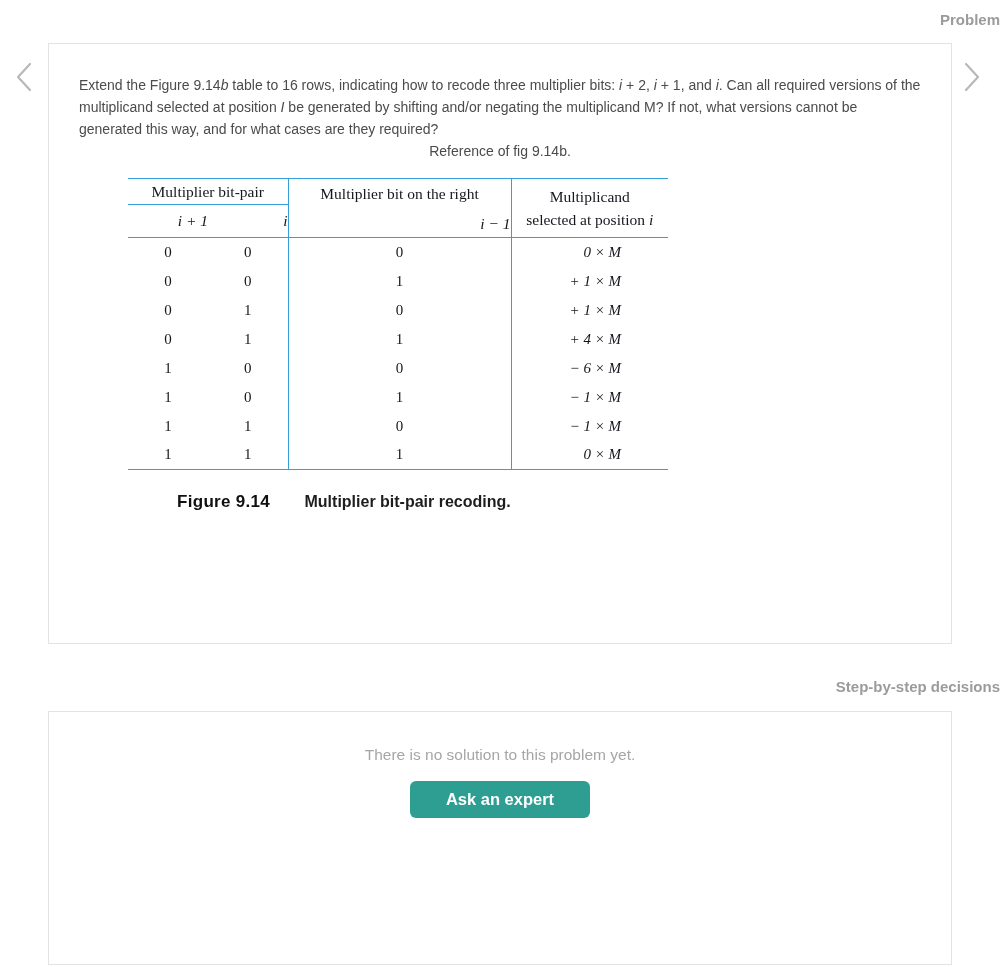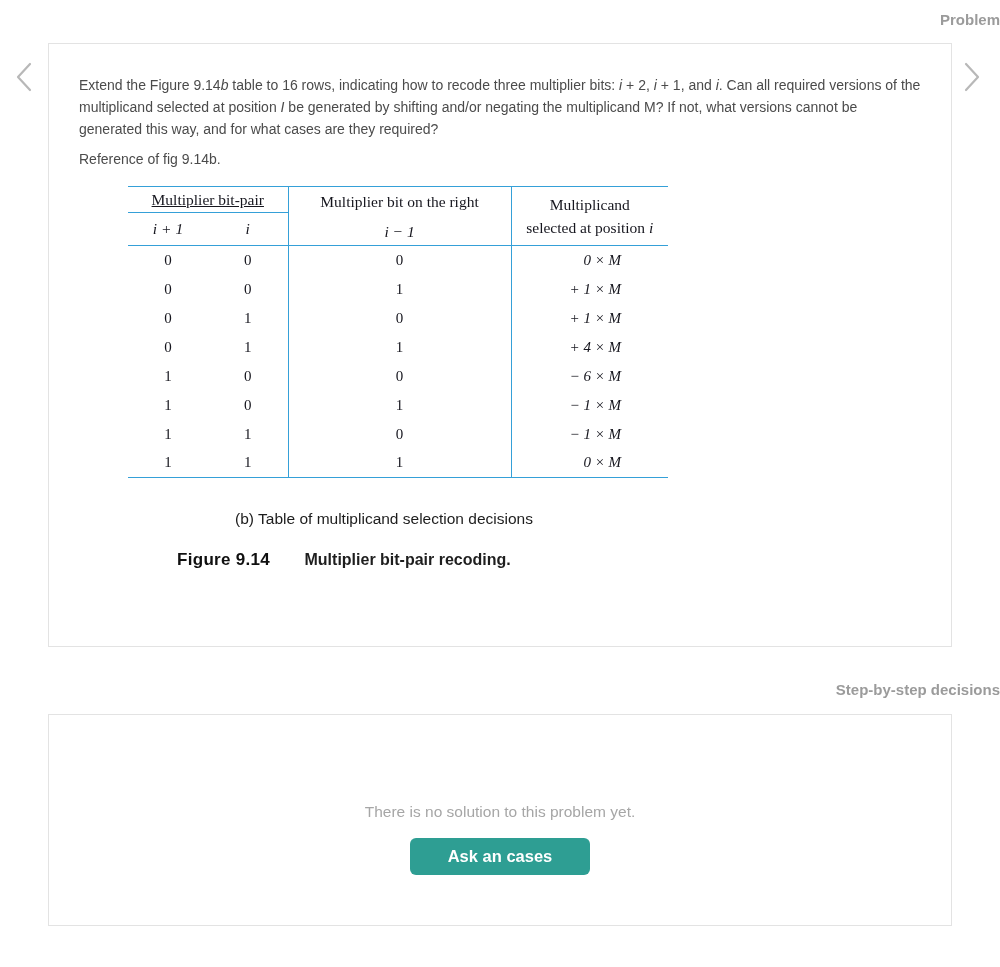--- a/index.html
+++ b/index.html
@@ -21,21 +21,21 @@
   }
   #problem-title { padding-top: 11px; }
   #solution-title { margin-top: 34px; }
 
   .card {
     margin: 14px 48px 0 48px;
     background: #ffffff;
     border: 1px solid #e3e3e3;
   }
   #problem-card { padding: 30px 30px 76px 30px; min-height: 601px; }
-  #solution-card { height: 212px; margin-top: 15px; text-align: center; padding-top: 87px; }
+  #solution-card { height: 254px; margin-top: 15px; text-align: center; padding-top: 33px; }
 
   
   .nav-btn {
     position: absolute;
     top: 60px;
     width: 26px; height: 34px;
     background: transparent;
     border: none;
     cursor: pointer;
     padding: 0;
@@ -45,45 +45,45 @@
   .nav-btn svg { display: block; }
 
   
   .prob-text {
     font-size: 14px;
     line-height: 22px;
     color: #4b4b4b;
     max-width: 844px;
   }
   .prob-text .it { font-style: italic; }
-  #reference-text { margin-top: 8px; }
+  #reference-text { margin-top: 0; text-align: center; }
 
   
   .ftable-wrap { margin: 16px 0 0 49px; }
   table.ftable {
     border-collapse: collapse;
     width: 540px;
     table-layout: fixed;
     border-top: 1.5px solid #35a0d8;
     border-bottom: 1.5px solid #35a0d8;
     font-family: "Liberation Serif", serif;
     color: #16161e;
   }
   .ftable th {
     font-weight: normal;
     font-size: 15.5px;
     text-align: center;
     vertical-align: middle;
     padding: 0;
   }
   .ftable .v { border-left: 1.5px solid #35a0d8; }
-  .ftable th.bitpair { border-bottom: 1.5px solid #35a0d8; height: 26px; text-decoration: underline; }
+  .ftable th.bitpair { border-bottom: 1.5px solid #35a0d8; height: 26px; }
   .ftable .hb { border-bottom: 1.5px solid #35a0d8; }
   .ftable tr.subrow th { height: 33px; }
-  .ftable .sub { font-style: italic; }
+  .ftable .sub { font-style: italic; text-align: right; }
   .ftable .h2line { line-height: 23px; }
   .ftable td {
     font-size: 15px;
     text-align: center;
     height: 29px;
     padding: 0;
     vertical-align: middle;
   }
   .ftable td.bc3 { text-align: right; padding-right: 47px; font-style: italic; }
 
@@ -227,27 +227,26 @@
           </tr>
           <tr>
             <td class="bc0">1</td>
             <td class="bc1">1</td>
             <td class="bc2 v">1</td>
             <td class="bc3 v">0 × M</td>
           </tr>
         </tbody>
     </table>
 
-    <div class="table-caption">(b) Table of multiplicand selection decisions</div>
 
     <div class="figure-line">
       <span class="fig-label">Figure 9.14</span>
       <span class="fig-title">Multiplier bit-pair recoding.</span>
     </div>
   </div>
 </div>
 
 <div class="section-title" id="solution-title">Step-by-step decisions</div>
 
 <div class="card" id="solution-card">
   <div class="empty-msg" id="no-solution-text">There is no solution to this problem yet.</div>
-  <button class="ask-btn">Ask an cases</button>
+  <button class="ask-btn">Ask an expert</button>
 </div>
 
 </body></html>

